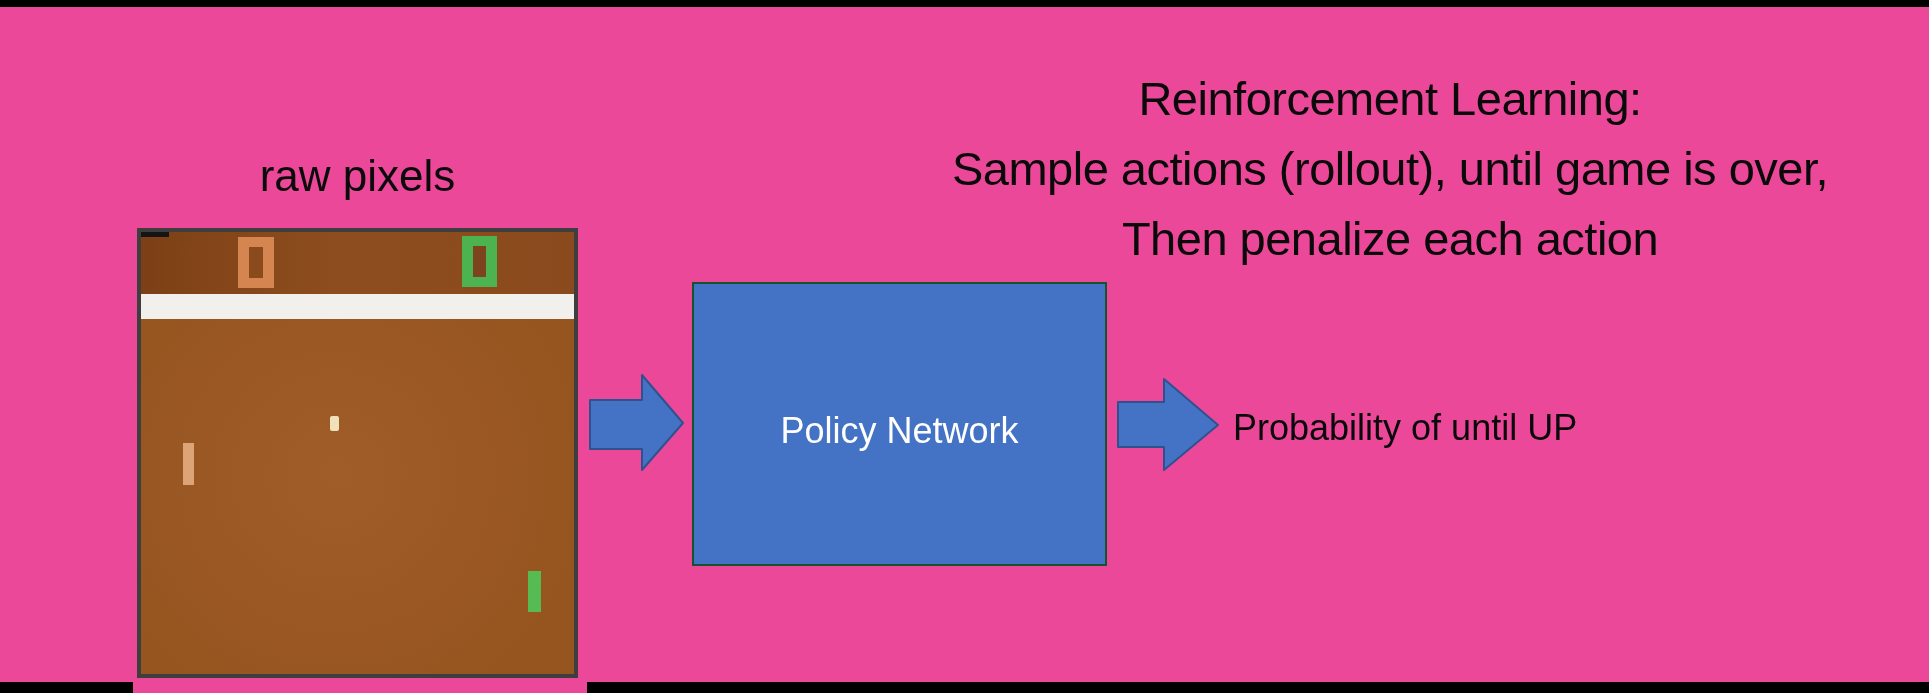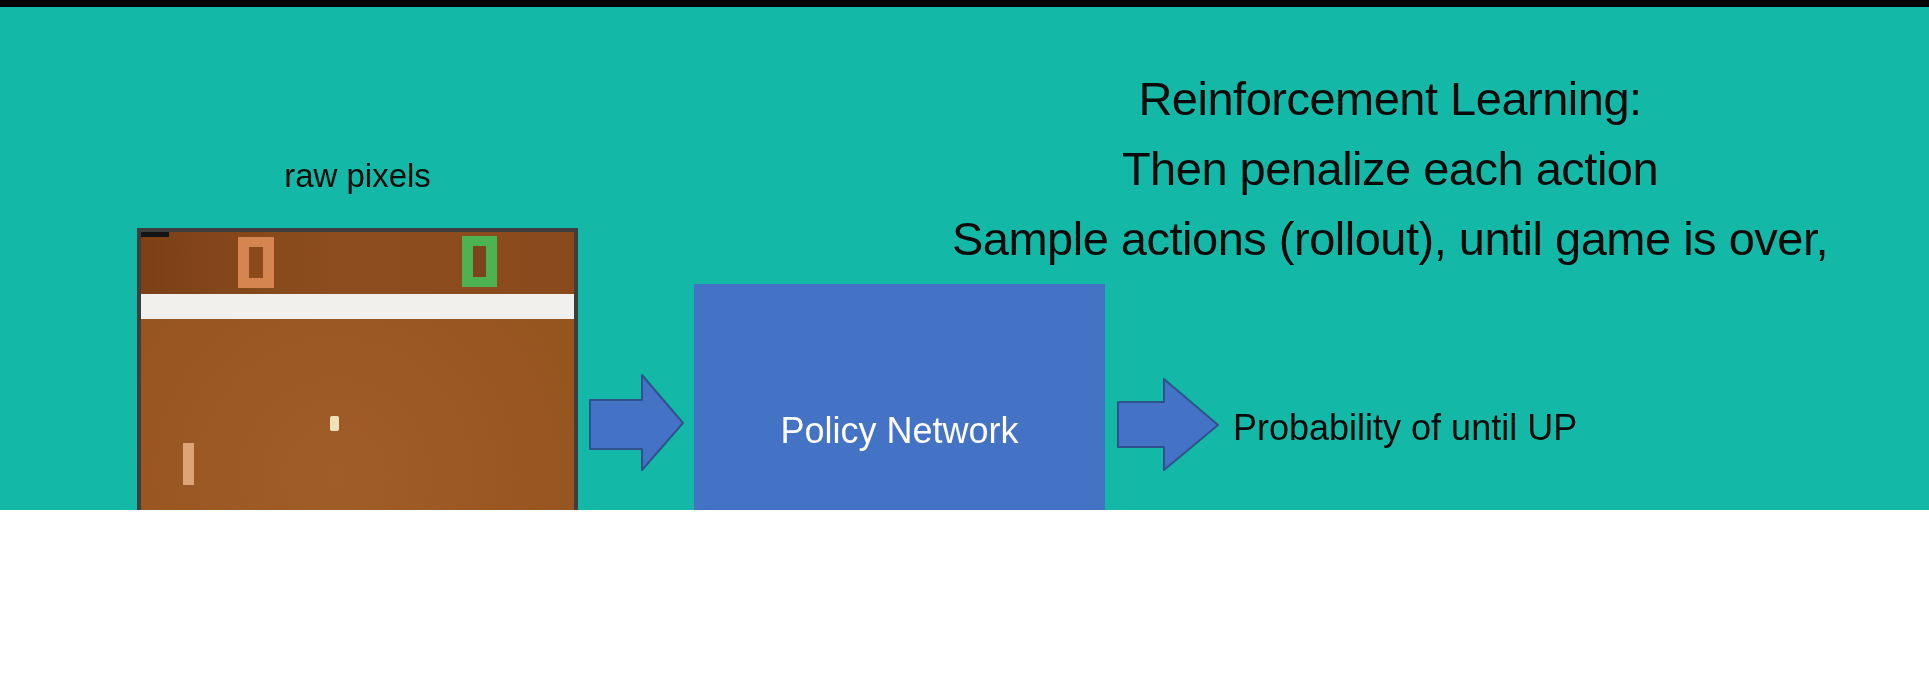--- a/index.html
+++ b/index.html
@@ -1,31 +1,31 @@
 <!DOCTYPE html>
 <html><head>
 <meta charset="utf-8">
 <style>
   html,body{margin:0;padding:0;background:#ffffff;}
   #slide{
     position:relative;
-    width:1929px;height:510px;
-    background:#14b8a6;
+    width:1929px;height:693px;
+    background:#ec4899;
     font-family:"Liberation Sans", sans-serif;
     overflow:hidden;
   }
   .abs{position:absolute;}
   
   #top-bar{left:0;top:0;width:1929px;height:7px;background:#000;}
   #bottom-bar-left{left:0;top:682px;width:133px;height:11px;background:#000;}
   #bottom-bar-right{left:587px;top:682px;width:1342px;height:11px;background:#000;}
   
   #raw-pixels{
     left:137px;top:150px;width:441px;
-    text-align:center;font-size:33px;line-height:52px;color:#0b0b0b;
+    text-align:center;font-size:44px;line-height:52px;color:#0b0b0b;
   }
   
   #title{
     left:1390px;top:64px;transform:translateX(-50%);
     text-align:center;color:#0a0a0a;
     font-size:47px;line-height:70px;letter-spacing:-0.5px;
     white-space:nowrap;
   }
   
   #game-frame{
@@ -43,21 +43,21 @@
   #score-right{left:321px;top:4px;width:35px;height:51px;}
   #score-right .inner{left:11px;top:10px;width:13px;height:31px;}
   .score .inner{position:absolute;}
   #ball{left:189px;top:184px;width:9px;height:15px;border-radius:2px;}
   #paddle-left{left:42px;top:211px;width:11px;height:42px;}
   #paddle-right{left:387px;top:339px;width:13px;height:41px;}
   
   #policy-box{
     left:692px;top:282px;width:415px;height:284px;
     box-sizing:border-box;
-    background:#4472c4;border:2px solid #14b8a6;
+    background:#4472c4;border:2px solid #14532d;
     display:flex;align-items:center;justify-content:center;
   }
   #policy-box .label{
     color:#ffffff;font-size:36px;transform:translateY(7px);
   }
   
   #probability-text{
     left:1233px;top:406px;
     font-size:36px;line-height:44px;color:#0a0a0a;white-space:nowrap;
   }
@@ -65,22 +65,22 @@
 </style>
 </head>
 <body>
 
 <div id="slide">
 
   <div class="abs" id="top-bar"></div>
 
   <div class="abs" id="title">
     <div>Reinforcement Learning:</div>
+    <div>Sample actions (rollout), until game is over,</div>
     <div>Then penalize each action</div>
-    <div>Sample actions (rollout), until game is over,</div>
   </div>
 
   <div class="abs" id="raw-pixels">raw pixels</div>
 
   <div class="abs" id="game-frame">
     <div class="abs" id="field-upper"></div>
     <div class="abs" id="divider-band" style="background-color: rgb(242, 240, 236);"></div>
     <div class="abs" id="corner-dash"></div>
     <div class="abs score" id="score-left" style="background-color: rgb(213, 133, 79);">
       <div class="inner" style="background-color: rgb(138, 74, 28);"></div>

